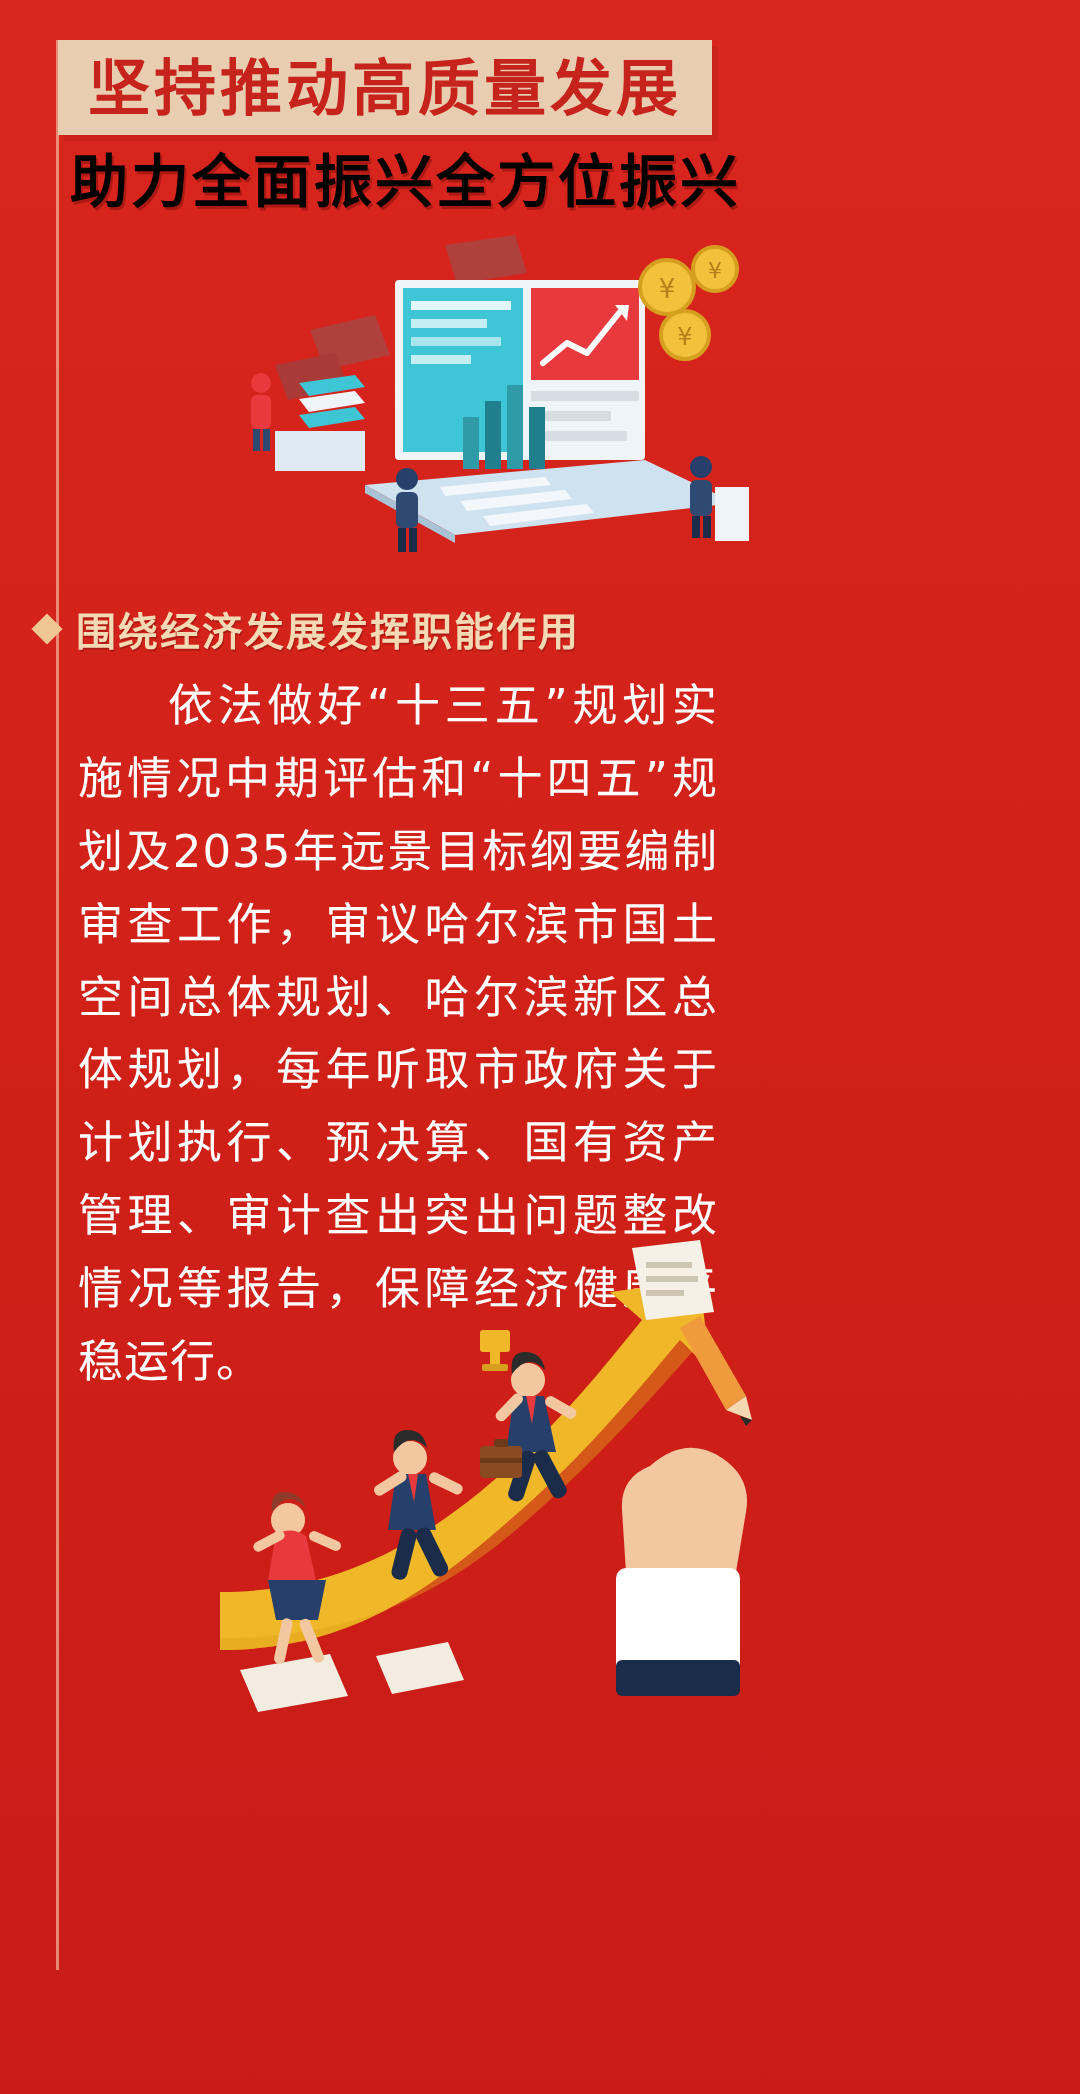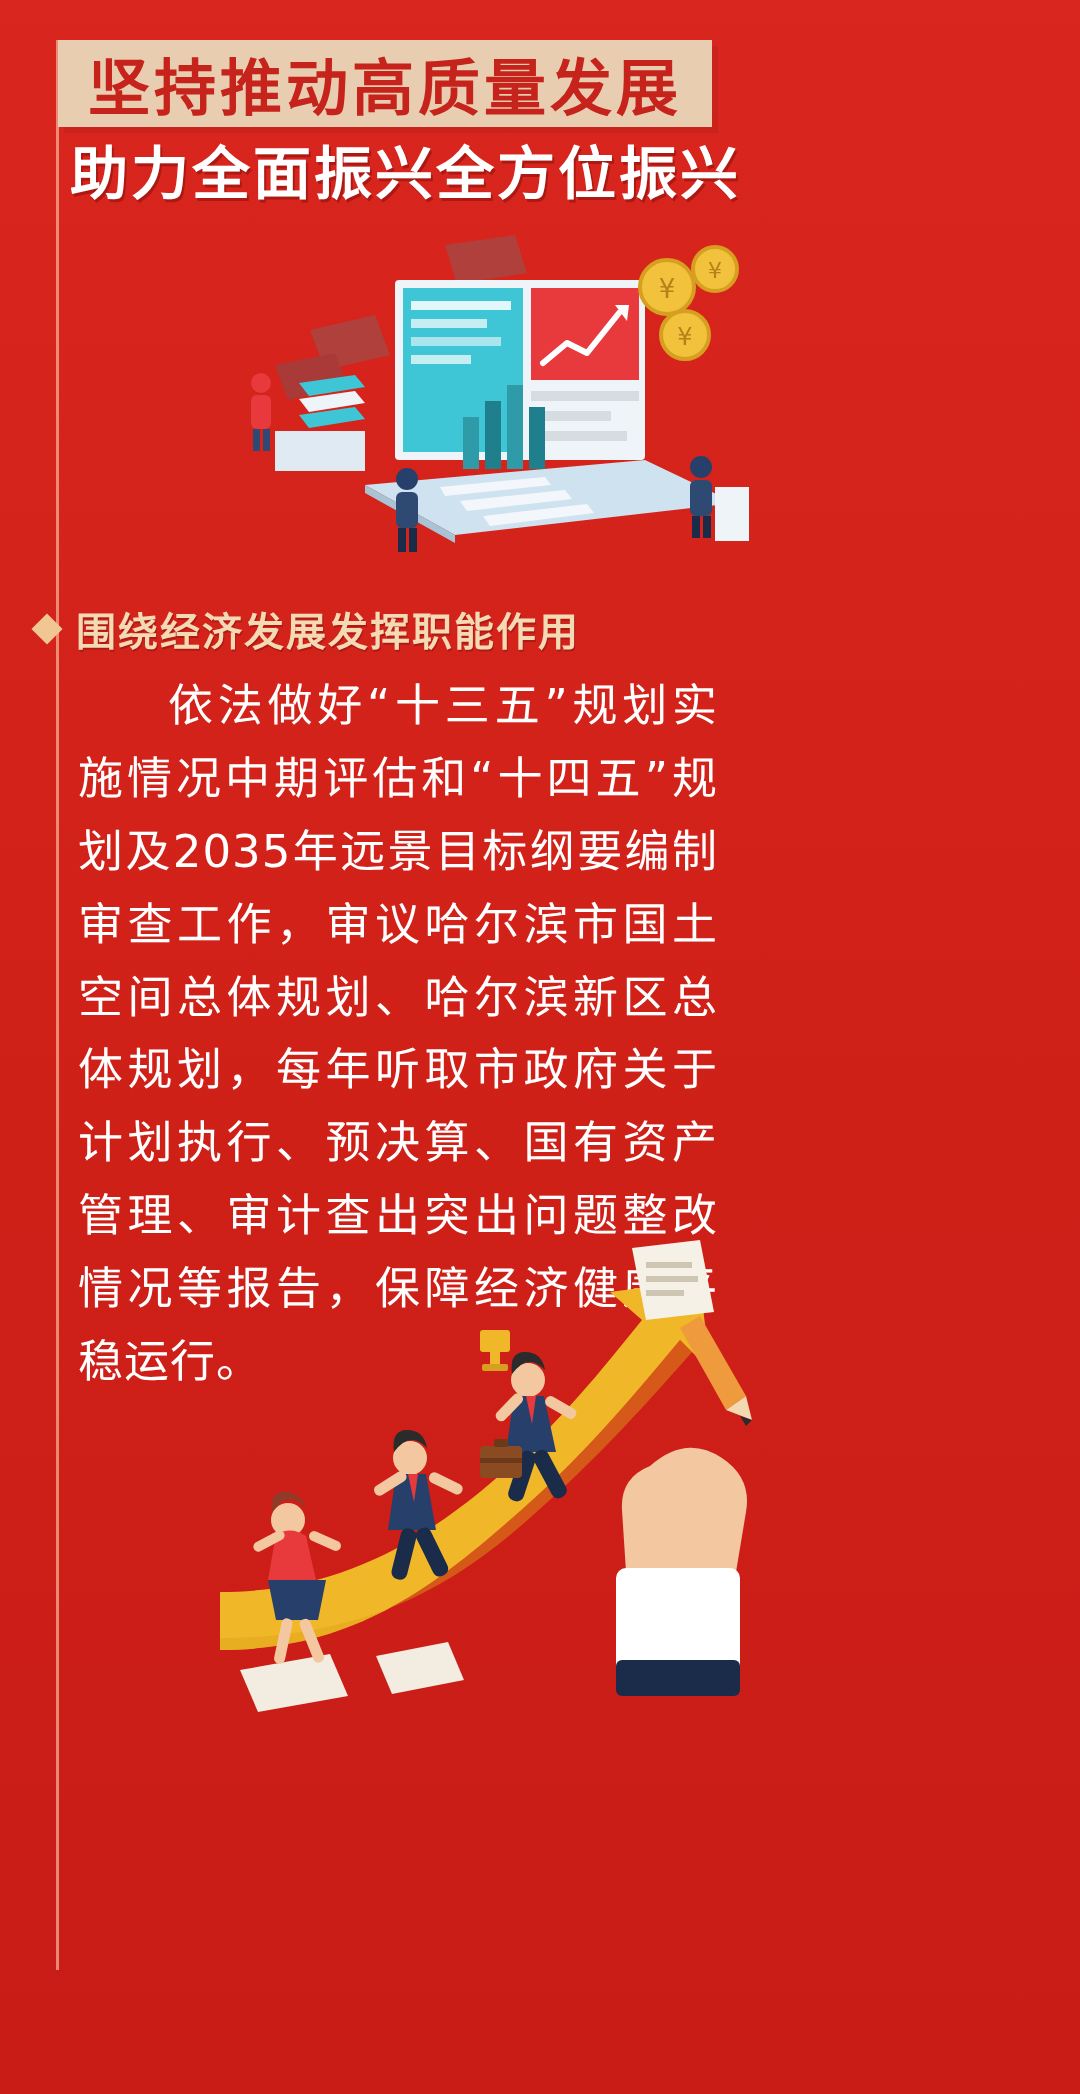--- a/index.html
+++ b/index.html
@@ -30,39 +30,39 @@
   
   .header {
     position: absolute;
     top: 40px;
     left: 58px;
     width: 800px;
   }
   .title-plate {
     position: relative;
     display: inline-block;
-    padding: 16px 30px 6px 30px;
+    padding: 16px 30px 14px 30px;
     background: #e8cdb0;
     box-shadow: 6px 6px 0 rgba(0,0,0,0.06);
   }
   .title-plate .t1 {
     font-size: 62px;
     font-weight: bold;
     color: #c6231c;
     letter-spacing: 4px;
     line-height: 1.05;
     white-space: nowrap;
     font-family: "DejaVu Sans", "Liberation Sans", sans-serif;
   }
   .title-line2 {
     margin-top: 16px;
     padding-left: 12px;
     font-size: 58px;
     font-weight: bold;
-    color: #ffffff;
+    color: #000000;
     letter-spacing: 3px;
     line-height: 1.1;
     white-space: nowrap;
     font-family: "DejaVu Sans", "Liberation Sans", sans-serif;
     text-shadow: 2px 3px 0 rgba(120,12,8,0.45);
   }
 
   
   .left-rule {
     position: absolute;

